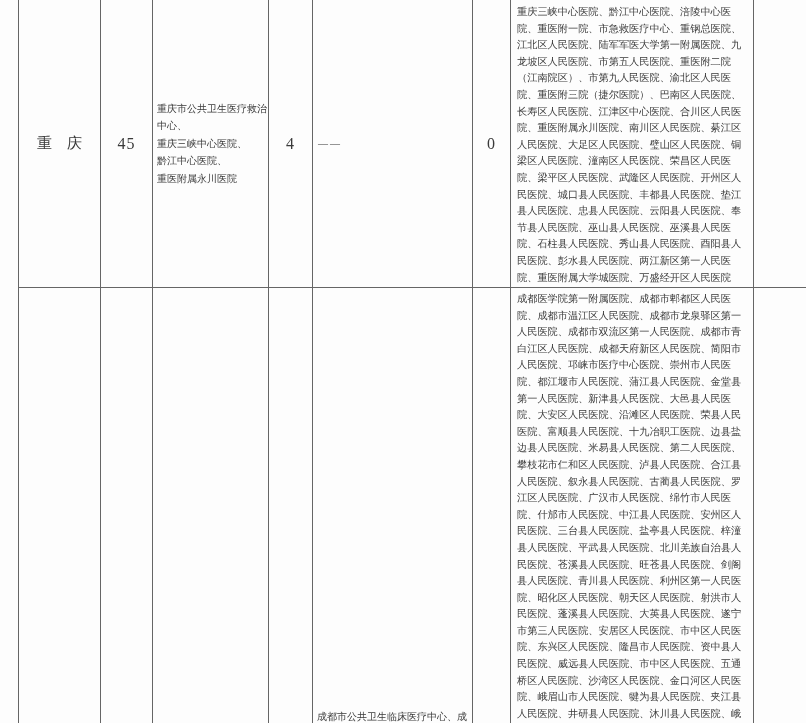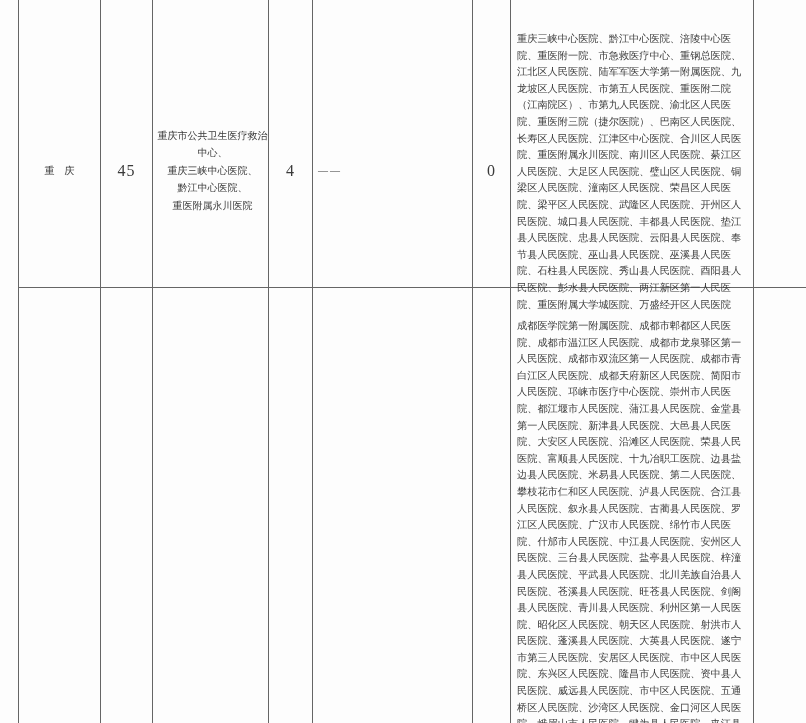--- a/index.html
+++ b/index.html
@@ -3,26 +3,26 @@
 <meta charset="utf-8">
 <style>
   html,body{margin:0;padding:0;background:#ffffff;}
   .stage{
     position:relative;width:806px;height:723px;overflow:hidden;
     background:#fdfdfd;color:#3a3a3a;
     font-family:"Liberation Serif","DejaVu Serif",serif;
   }
   .vline{position:absolute;top:0;height:723px;width:1px;background:#666;}
   .hline{position:absolute;height:1px;background:#666;}
-  .cell{position:absolute;box-sizing:border-box;overflow:hidden;margin-top:27px;}
+  .cell{position:absolute;box-sizing:border-box;overflow:hidden;}
   .center{display:flex;align-items:center;justify-content:center;text-align:center;}
   .num{font-size:16px;letter-spacing:1px;}
-  .province{font-size:10px;}
+  .province{font-size:15px;}
   .des-cell{display:flex;align-items:center;}
-  .des-text{white-space:pre;font-size:10px;line-height:17.6px;padding-left:4px;width:100%;text-align:center;}
+  .des-text{white-space:pre;font-size:10px;line-height:17.6px;padding-left:4px;width:100%;}
   .dash-cell{display:flex;align-items:center;justify-content:flex-start;padding-left:5px;font-size:10px;letter-spacing:2px;}
   .list{white-space:pre;font-size:10.2px;line-height:16.6px;padding:4px 6px;}
   .list2{padding-top:3px;}
   .partial{position:absolute;left:4px;top:422px;white-space:nowrap;font-size:10px;}
 </style>
 </head>
 <body>
 
 <div class="stage">
 

